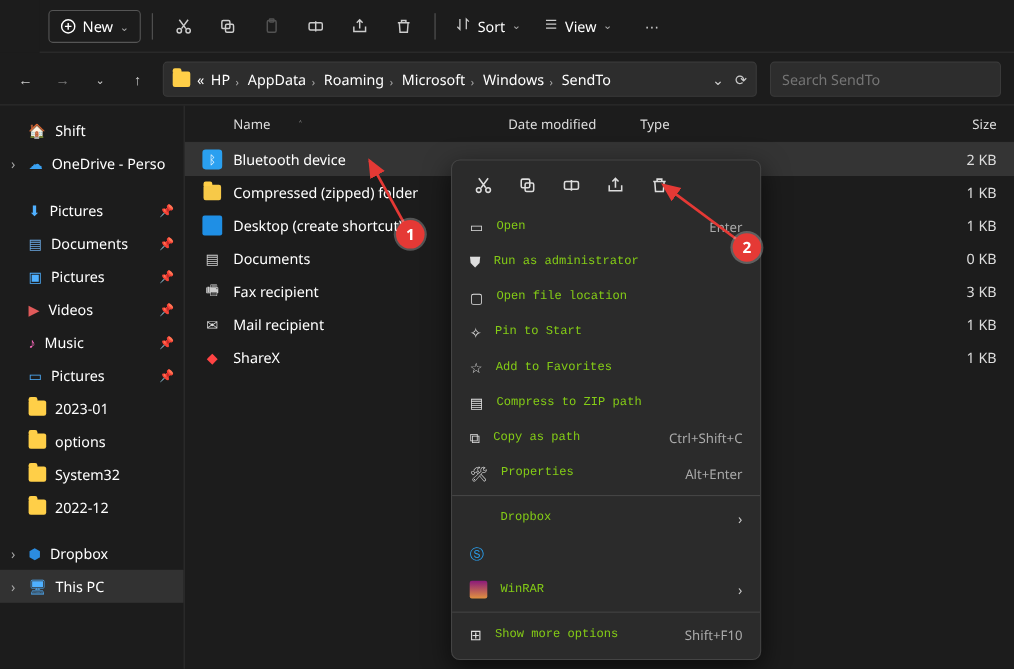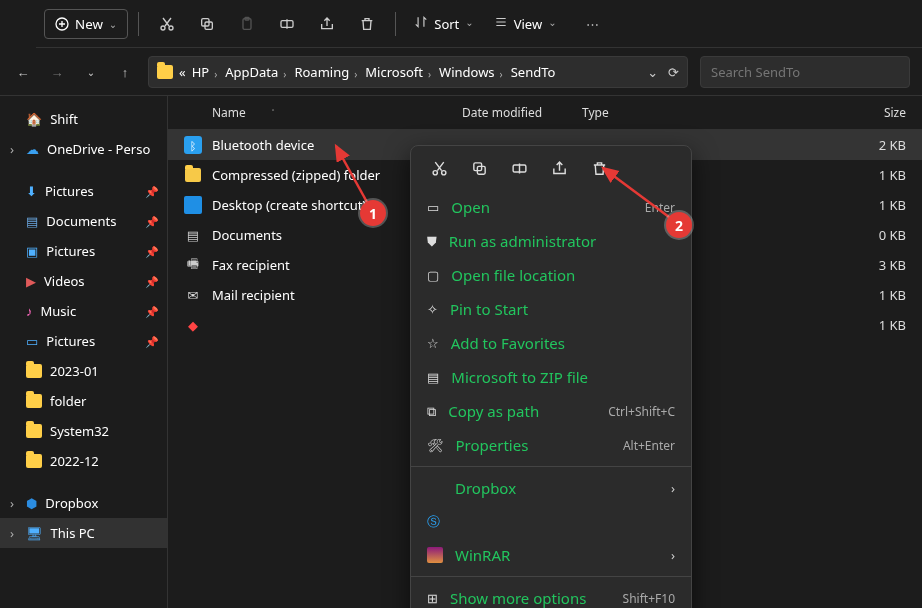--- a/index.html
+++ b/index.html
@@ -44,21 +44,21 @@
 .row.selected { background: #343434; }
 .row-icon { width: 18px; height: 18px; margin-right: 10px; display:flex; align-items:center; justify-content:center; }
 .row-name { flex: 0 0 260px; }
 .row-size { flex: 0 0 46px; color: #ddd; margin-left: auto; text-align: right; }
 
 
 .ctx { position: absolute; left: 410px; top: 145px; width: 282px; background: #2b2b2b; border: 1px solid #444; border-radius: 8px; box-shadow: 0 8px 24px rgba(0,0,0,.6); padding-bottom: 6px; overflow: hidden; z-index: 10; }
 .ctx-top { display: flex; gap: 20px; padding: 12px 18px; justify-content: flex-start; }
 .ctx-top .ico { width: 20px; height: 20px; color: #ddd; cursor: pointer; display:flex; align-items:center; justify-content:center;}
 .ctx-item { display: flex; align-items: center; gap: 12px; padding: 7px 16px; cursor: pointer; }
-.ctx-label { flex: 1; color: #22c55e; font-size: 15px; }
+.ctx-label { flex: 1; color: #84cc16; font-size: 11px; font-family: Liberation Mono, monospace; }
 .ctx-hint { color: #aaa; font-size: 12px; }
 .ctx-caret { color: #ccc; }
 .ctx-sep { height: 1px; background: #444; margin: 4px 0; }
 
 
 .marker { position: absolute; width: 26px; height: 26px; border-radius: 50%; background: #e53935; color: #fff; display: flex; align-items: center; justify-content: center; font-weight: 700; font-size: 14px; z-index: 30; box-shadow: 0 0 0 2px rgba(255,255,255,.25);}
 .arrow-svg { position:absolute; z-index:25; pointer-events:none; }
 
 .folder-ico { width:16px; height:14px; background:#ffcf48; border-radius:2px; position:relative; }
 .folder-ico::before{content:"";position:absolute;top:-3px;left:0;width:8px;height:4px;background:#ffcf48;border-radius:2px 2px 0 0;}
@@ -213,21 +213,21 @@
         <span style="color:#4fb0ff">▭</span>
         <span>Pictures</span>
         <span class="sb-pin">📌</span>
       </div>
     <div class="sb-item">
         <span class="folder-ico"></span>
         <span>2023-01</span>
       </div>
     <div class="sb-item">
         <span class="folder-ico"></span>
-        <span>folder</span>
+        <span>options</span>
       </div>
     <div class="sb-item">
         <span class="folder-ico"></span>
         <span>System32</span>
       </div>
     <div class="sb-item">
         <span class="folder-ico"></span>
         <span>2022-12</span>
       </div>
     <div class="sb-spacer"></div>
@@ -279,20 +279,21 @@
       <span class="row-name">Fax recipient</span>
       <span class="row-size">3 KB</span>
     </div>
     <div class="row">
       <span class="row-icon" style="color:#ddd">✉</span>
       <span class="row-name">Mail recipient</span>
       <span class="row-size">1 KB</span>
     </div>
     <div class="row">
       <span class="row-icon" style="color:#ff4444">◆</span>
+      <span class="row-name">ShareX</span>
       <span class="row-size">1 KB</span>
     </div>
   </div>
 </div>
 
 <div class="ctx">
   <div class="ctx-top">
     <div class="ico">
         <svg width="17" height="17" viewBox="0 0 24 24" fill="none" stroke="#ddd" stroke-width="2">
           <circle cx="6" cy="18" r="3"></circle>
@@ -339,21 +340,21 @@
   <div class="ctx-item">
       <span style="color:#ddd">✧</span>
       <span class="ctx-label">Pin to Start</span>
     </div>
   <div class="ctx-item">
       <span style="color:#ddd">☆</span>
       <span class="ctx-label">Add to Favorites</span>
     </div>
   <div class="ctx-item">
       <span style="color:#ddd">▤</span>
-      <span class="ctx-label">Microsoft to ZIP file</span>
+      <span class="ctx-label">Compress to ZIP path</span>
     </div>
   <div class="ctx-item">
       <span style="color:#ddd">⧉</span>
       <span class="ctx-label">Copy as path</span>
       <span class="ctx-hint">Ctrl+Shift+C</span>
     </div>
   <div class="ctx-item">
       <span style="color:#ddd">🛠</span>
       <span class="ctx-label">Properties</span>
       <span class="ctx-hint">Alt+Enter</span>

